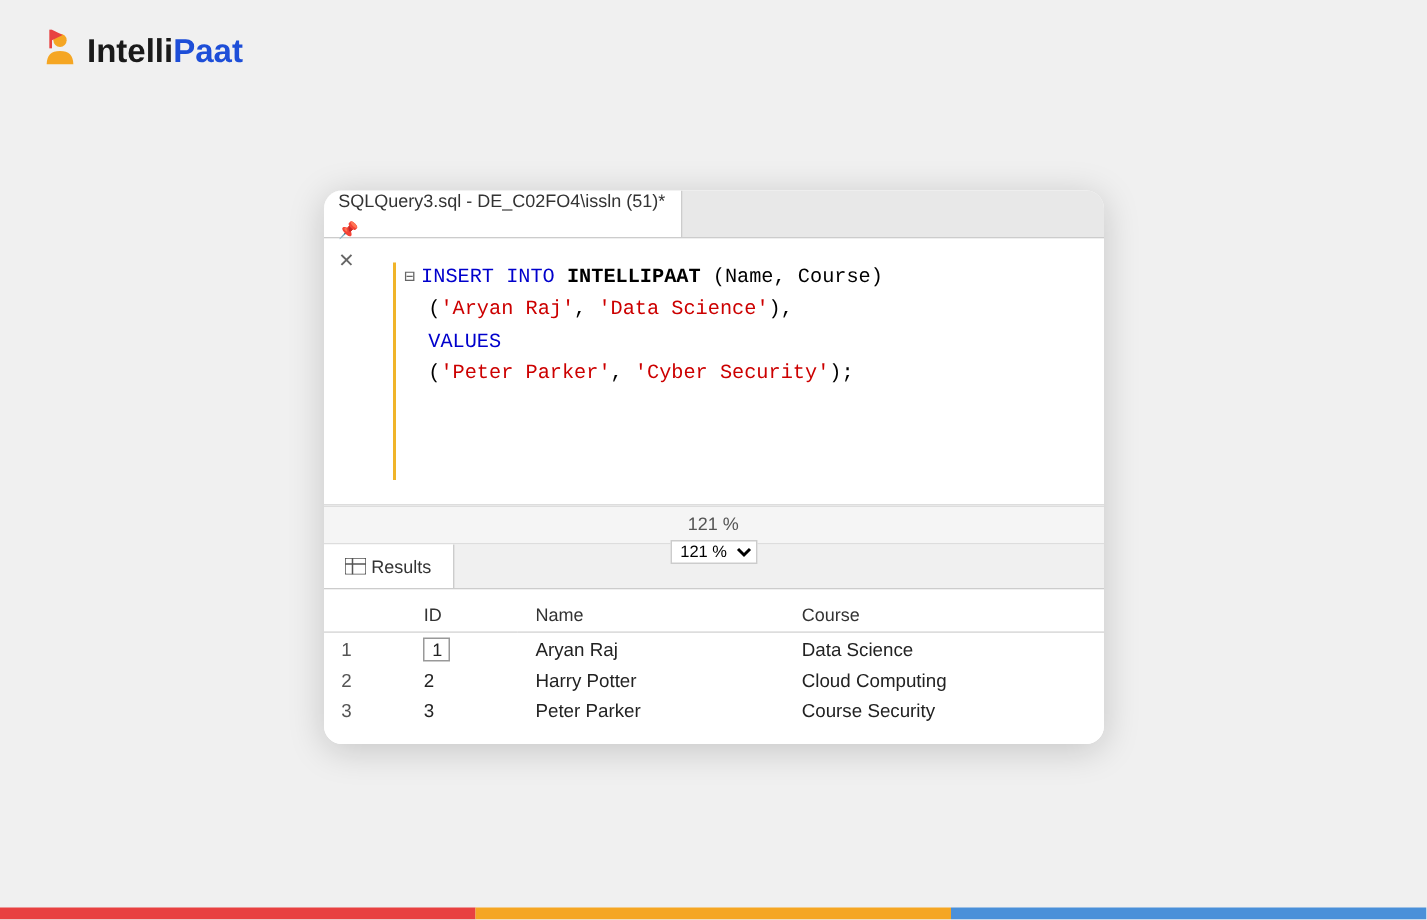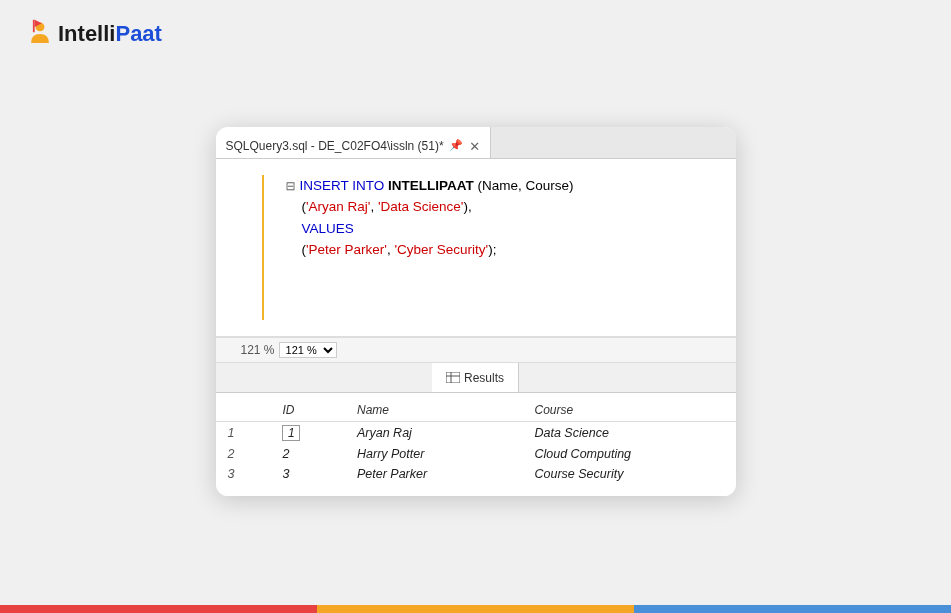--- a/index.html
+++ b/index.html
@@ -69,24 +69,25 @@
       padding: 0;
       height: 32px;
       border-bottom: 1px solid #ccc;
     }
     .title-tab {
       background: #fff;
       border-right: 1px solid #ccc;
       height: 100%;
       display: flex;
       align-items: flex-start;
-      padding: 12px 10px;
+      padding: 0 10px;
       font-size: 12px;
       color: #333;
       gap: 6px;
+      flex-direction: column;
     }
     .title-tab .pin-icon {
       color: #888;
       font-size: 11px;
     }
     .title-tab .close-icon {
       color: #666;
       font-size: 13px;
       cursor: pointer;
     }
@@ -112,22 +113,22 @@
       padding-right: 8px;
       color: #aaa;
       font-size: 13px;
       font-family: 'Consolas', 'Courier New', monospace;
       line-height: 1.6;
       border-right: 2px solid #f0b429;
       margin-left: 8px;
     }
 
     .code-content {
-      padding-left: 22px;
-      font-family: Liberation Sans, sans-serif;
+      padding-left: 6px;
+      font-family: Liberation Mono, monospace;
       font-size: 13.5px;
       line-height: 1.6;
       flex: 1;
     }
 
     .code-line {
       white-space: pre;
       color: #000;
     }
 
@@ -136,64 +137,63 @@
     .str { color: #cc0000; }
     .tbl { color: #000; font-weight: bold; }
     .paren { color: #000; }
     .blank-line { height: 1.6em; }
 
     
     .zoom-bar {
       background: #f5f5f5;
       border-top: 1px solid #ddd;
       border-bottom: 1px solid #ddd;
-      padding: 4px 25px;
+      padding: 4px 0;
       font-size: 12px;
       color: #555;
       display: flex;
       align-items: center;
       gap: 4px;
       height: 26px;
+      flex-direction: column;
     }
     .zoom-bar select {
       font-size: 11px;
       border: 1px solid #ccc;
       background: #fff;
       padding: 0 2px;
     }
 
     
     .result-tabs {
       background: #f0f0f0;
       display: flex;
       align-items: center;
       border-bottom: 1px solid #ccc;
       height: 30px;
-      flex-direction: column;
     }
     .result-tab {
       display: flex;
       align-items: center;
       gap: 4px;
       padding: 0 14px;
       height: 100%;
       font-size: 12px;
       color: #333;
       cursor: pointer;
       border-right: 1px solid #ccc;
     }
     .result-tab.active {
       background: #fff;
     }
 
     
     .results-area {
       background: #fff;
       padding: 8px 0 12px 0;
-      font-style: italic;
     }
 
     .results-table {
       width: 100%;
       border-collapse: collapse;
       font-size: 12.5px;
       font-family: 'Segoe UI', Arial, sans-serif;
     }
 
     .results-table thead tr th {

